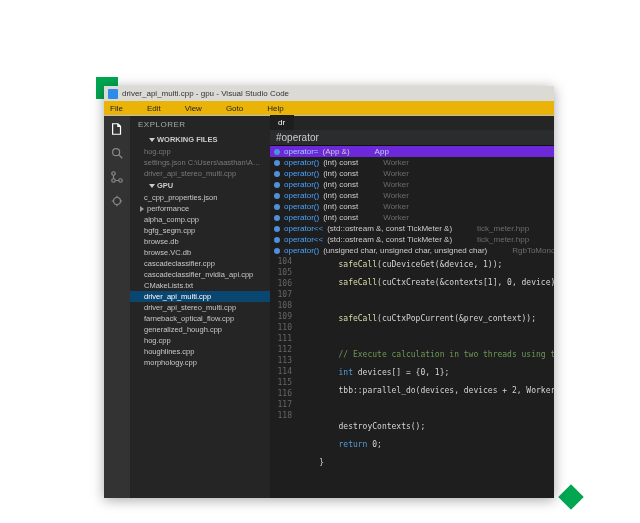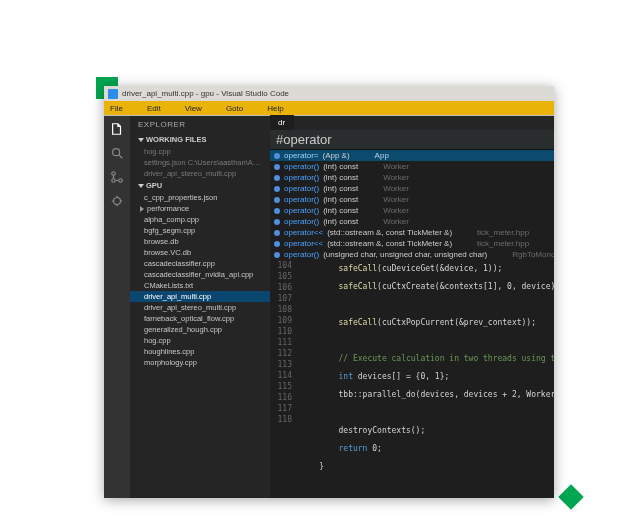--- a/index.html
+++ b/index.html
@@ -11,36 +11,36 @@
   .titlebar .icon{width:10px;height:10px;background:#2d8ceb;margin-right:4px;border-radius:1px;}
   .menubar{height:14px;background:#eab308;color:#222;display:flex;align-items:center;gap:24px;padding:0 6px;font-size:8px;border-bottom:1px solid #bdbdbd;}
   .menubar span{cursor:default;text-decoration:underline dotted transparent;}
   .body{flex:1;display:flex;min-height:0;}
   .activity{width:26px;background:#333333;display:flex;flex-direction:column;align-items:center;padding-top:6px;gap:10px;}
   .activity .aicon{width:14px;height:14px;display:flex;align-items:center;justify-content:center;}
   .activity svg{stroke:#888;fill:none;stroke-width:1.4;}
   .activity .aicon.active svg{stroke:#fff;}
   .sidebar{width:140px;background:#252526;display:flex;flex-direction:column;font-size:7.5px;color:#bbb;overflow:hidden;}
   .sidebar-title{padding:4px 8px;font-size:8px;letter-spacing:0.5px;color:#aaa;}
-  .sect{padding:2px 9px;font-size:7.5px;font-weight:bold;color:#ccc;display:flex;align-items:center;gap:3px;}
+  .sect{padding:2px 20px;font-size:7.5px;font-weight:bold;color:#ccc;display:flex;align-items:center;gap:3px;}
   .sect::before{content:"";display:inline-block;width:0;height:0;border-top:3px solid transparent;border-bottom:3px solid transparent;border-left:4px solid #ccc;transform:rotate(90deg);}
   .filelist{display:flex;flex-direction:column;}
   .fileitem{padding:1px 6px 1px 14px;white-space:nowrap;overflow:hidden;text-overflow:ellipsis;color:#c8c8c8;}
   .fileitem.dim{color:#7a7a7a;}
   .fileitem.active{background:#094771;color:#fff;}
   .fileitem.perf{display:flex;align-items:center;gap:3px;padding-left:10px;}
   .fileitem.perf::before{content:"";display:inline-block;width:0;height:0;border-top:3px solid transparent;border-bottom:3px solid transparent;border-left:4px solid #999;}
   .editor{flex:1;background:#1e1e1e;display:flex;flex-direction:column;min-width:0;position:relative;}
   .tabstrip{height:14px;background:#252526;display:flex;align-items:flex-end;}
   .tab{padding:1px 8px;background:#2d2d2d;color:#bbb;font-size:8px;height:13px;display:flex;align-items:center;border-right:1px solid #1e1e1e;}
   .tab.active{background:#1e1e1e;color:#fff;}
   .intellisense{position:relative;}
-  .isearch{background:#2a2d2e;color:#ccc;padding:2px 6px;font-size:13px;border-bottom:1px solid #111;}
+  .isearch{background:#2a2d2e;color:#ccc;padding:2px 6px;font-size:10px;border-bottom:1px solid #111;}
   .irow{display:flex;align-items:center;gap:4px;padding:1px 4px;font-size:8px;color:#999;white-space:nowrap;overflow:hidden;}
-  .irow.sel{background:#0c4a6e;color:#fff;}
+  .irow.sel{background:#6d28d9;color:#fff;}
   .irow .dot{width:6px;height:6px;border-radius:50%;background:#4f8fdb;flex:0 0 auto;}
   .irow .op{color:#4aa3ff;}
   .irow.sel .op{color:#9ecfff;}
   .irow .sig{color:#ccc;}
   .irow .src{color:#6d6d6d;margin-left:21px;}
   .irow.sel .src{color:#b8d4ee;}
   .codearea{flex:1;display:flex;min-height:0;}
   .gutter{width:22px;background:#1e1e1e;color:#666;text-align:right;padding:0 4px 0 0;font-family:Consolas,monospace;font-size:8px;line-height:11px;}
   .code{flex:1;font-family:Consolas,monospace;font-size:8px;line-height:18px;white-space:pre;overflow:hidden;color:#d4d4d4;padding-left:4px;}
   .c-call .fn{color:#dcdcaa;}

